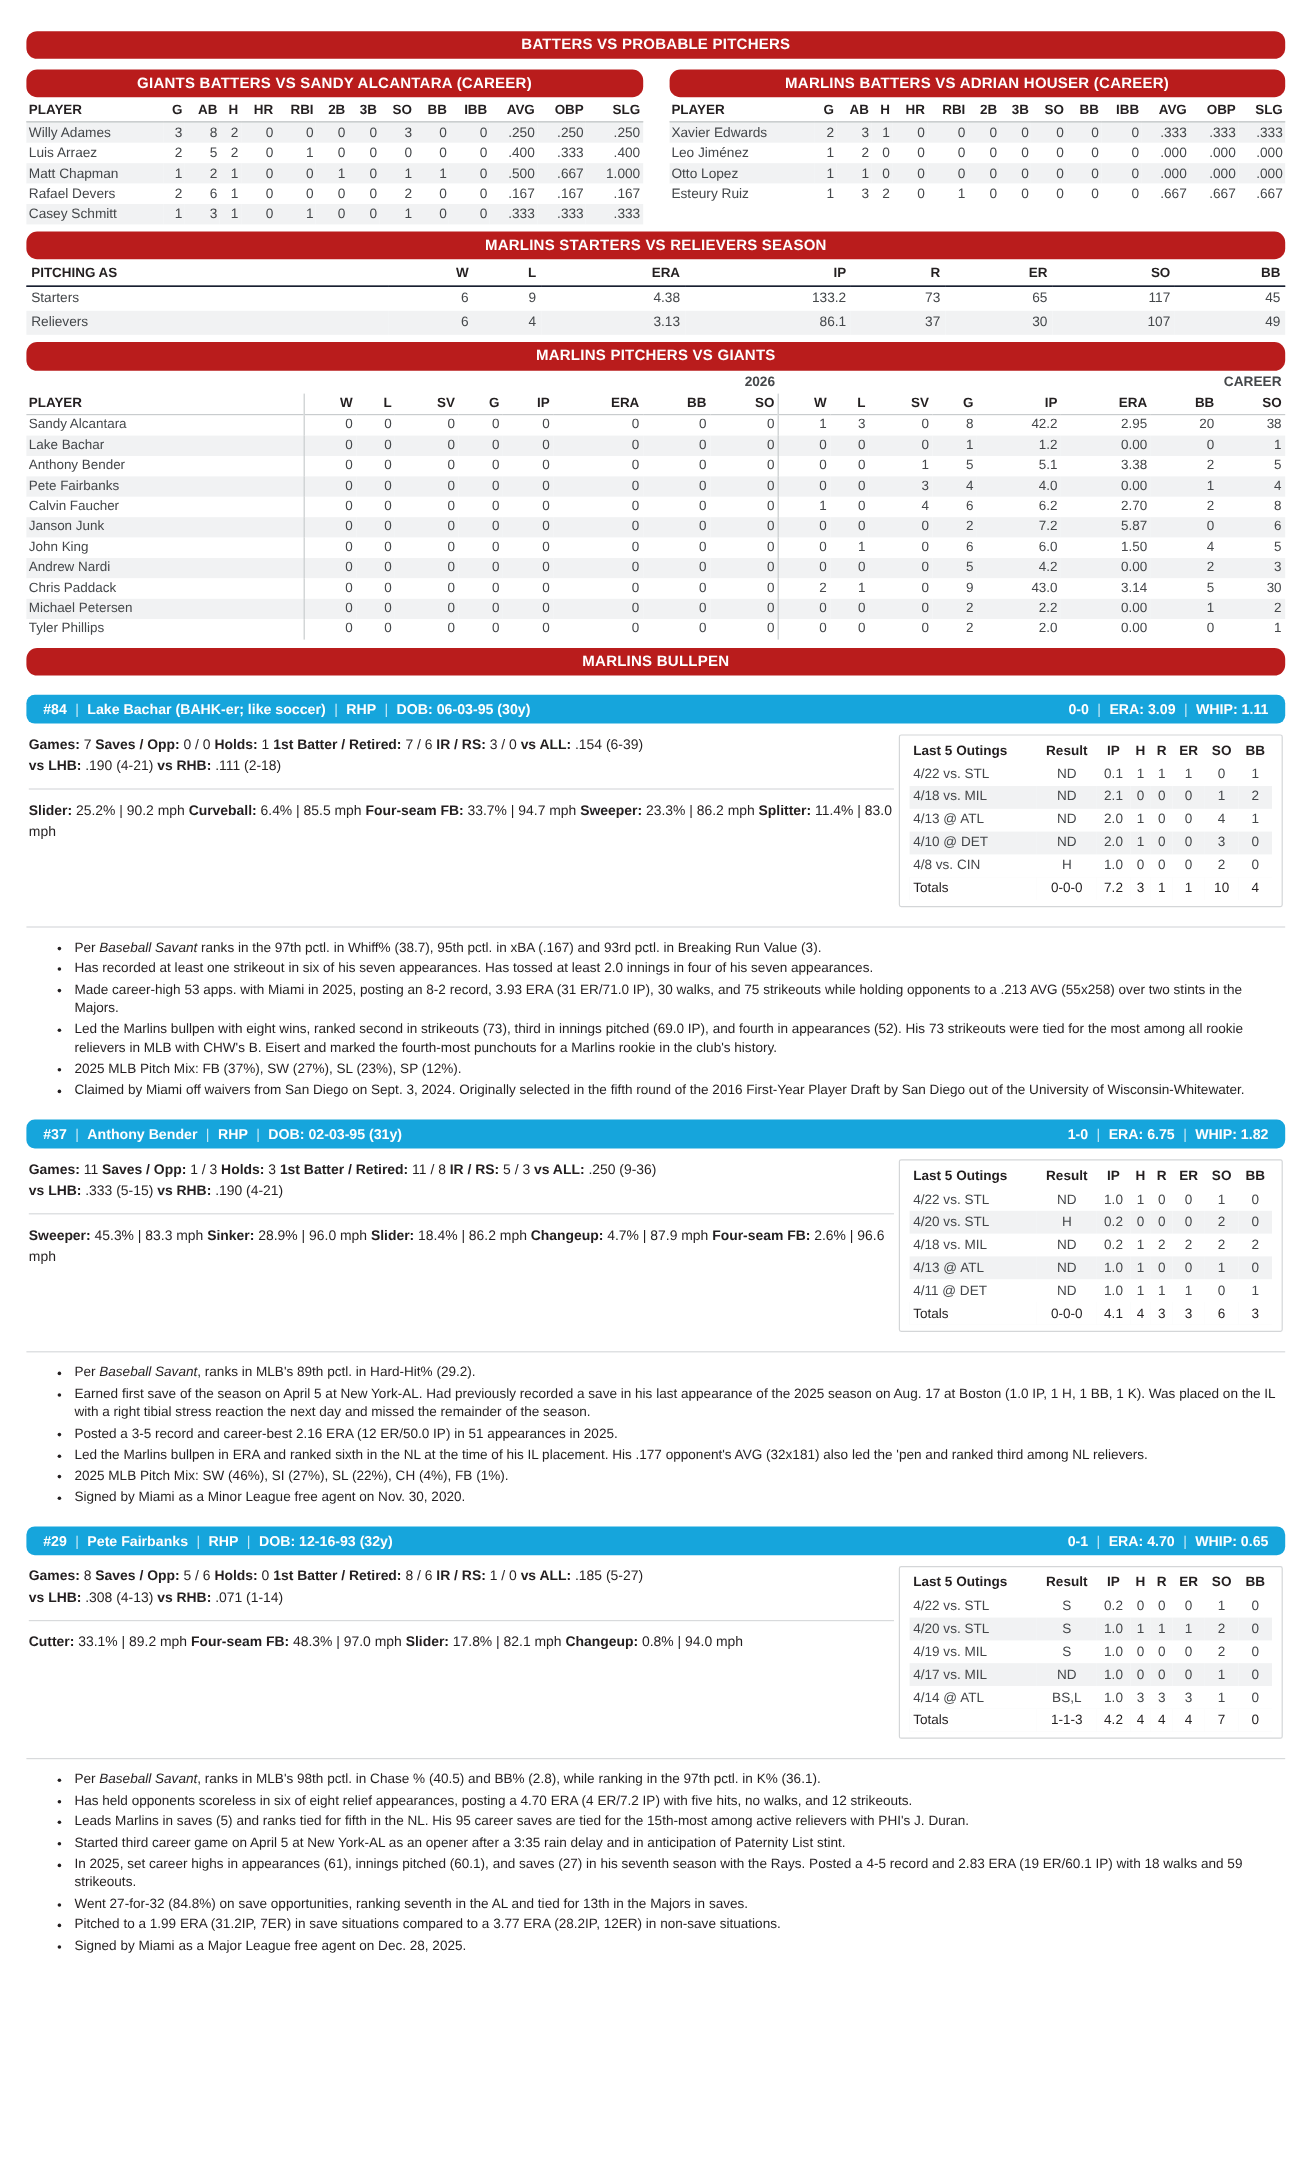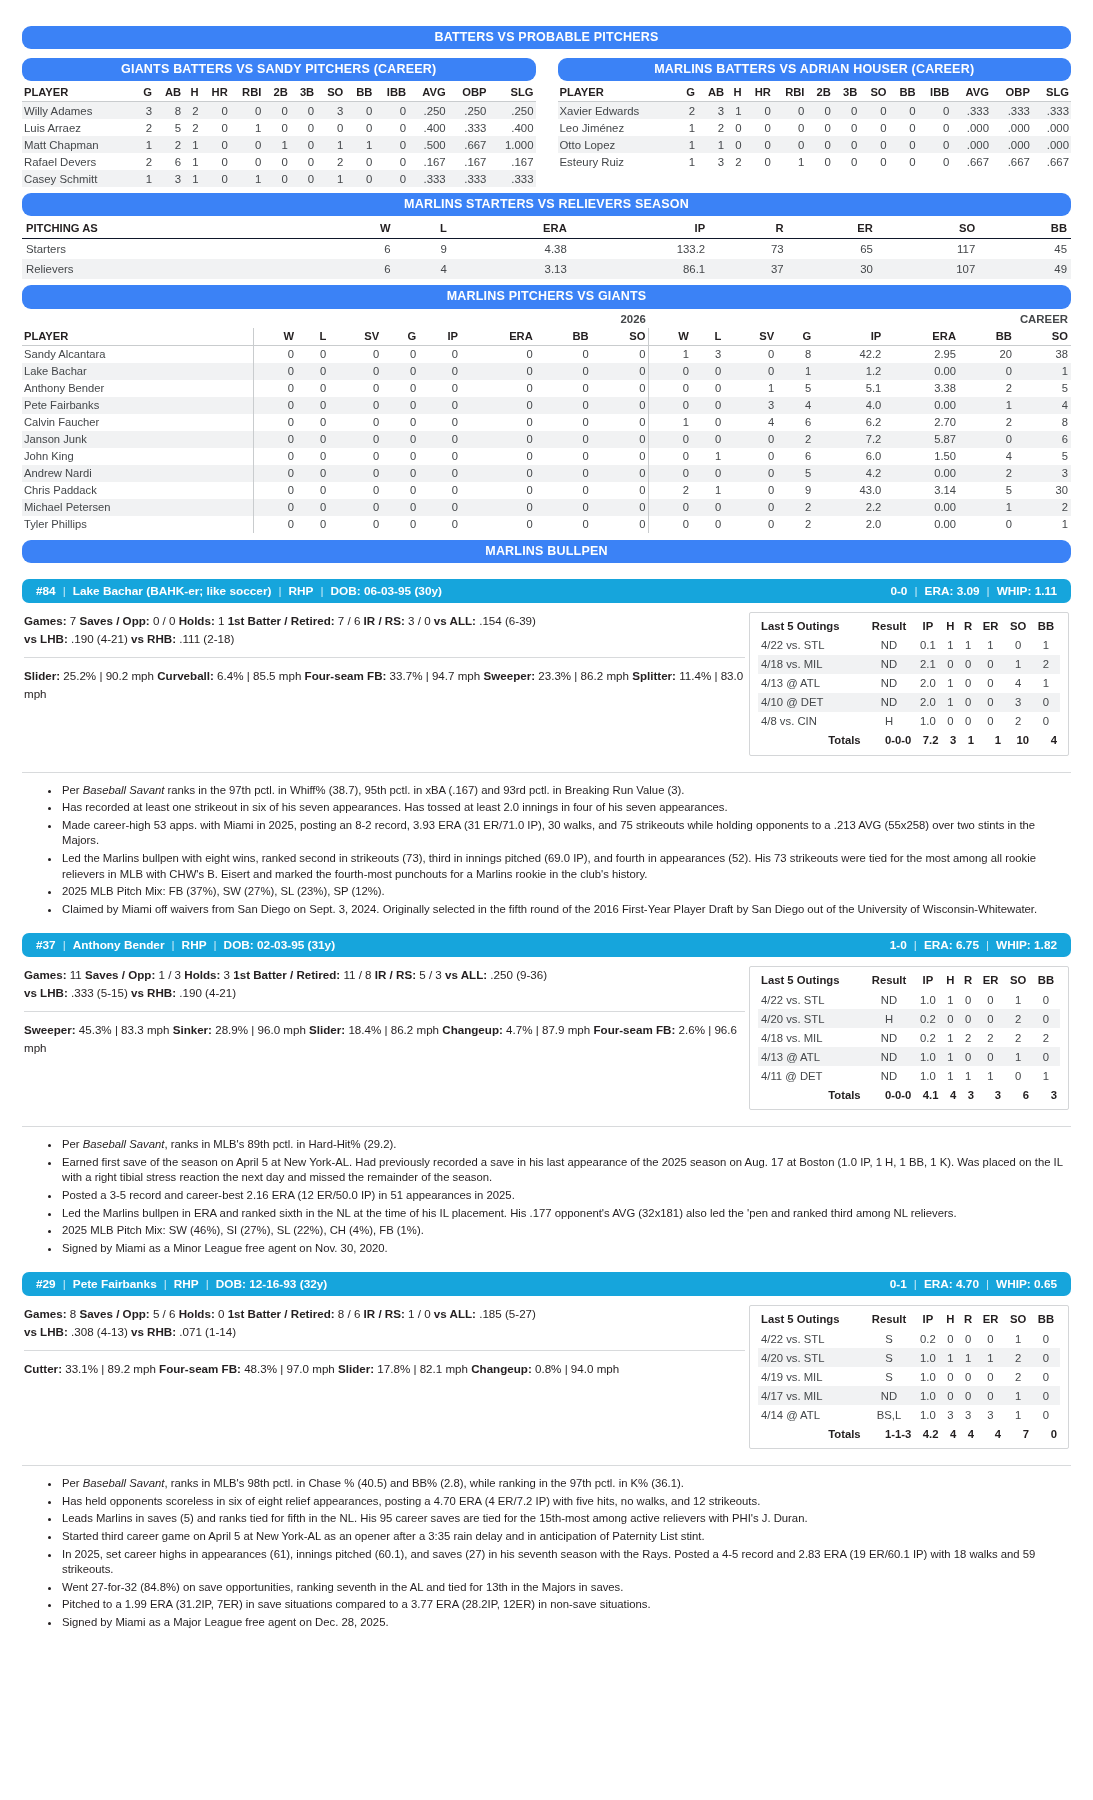--- a/index.html
+++ b/index.html
@@ -8,21 +8,21 @@
     width:1093px;
     background:#ffffff;
     font-family:"Liberation Sans", sans-serif;
     color:#231f20;
     -webkit-font-smoothing:antialiased;
   }
   .page { width:1093px; padding:26px 22px 30px 22px; }
 
   
   .banner {
-    background:#3b82f6;
+    background:#b91c1c;
     color:#ffffff;
     font-weight:bold;
     text-align:center;
     border-radius:9px;
     font-size:12.5px;
     letter-spacing:.2px;
     padding:5px 0 5px 0;
     line-height:1.05;
   }
   .banner.top { margin-bottom:9px; }
@@ -85,42 +85,42 @@
   .line b { font-weight:bold; }
   .hr-rule { border:0; border-top:1px solid #d8dadc; margin:9px 0 9px 0; }
 
   
   .outings { border:1px solid #d4d6d8; border-radius:2px; padding:3px 8px 5px 8px; }
   table.out { width:100%; border-collapse:collapse; font-size:11.3px; }
   table.out th { font-weight:bold; text-align:center; padding:4px 3px; white-space:nowrap; }
   table.out th.lead, table.out td.lead { text-align:left; }
   table.out td { text-align:center; padding:3.5px 3px; color:#44474a; white-space:nowrap; }
   table.out tbody tr:nth-child(even) { background:#f1f2f3; }
-  table.out tr.totals td { font-weight:bold; color:#231f20; background:#ffffff !important;text-align:right; }
+  table.out tr.totals td { font-weight:normal; color:#231f20; background:#ffffff !important; }
 
   
   .notes-sep { border:0; border-top:1px solid #d8dadc; margin:16px 0 10px 0; }
   ul.notes { margin:0 0 0 38px; padding:0; }
   ul.notes li {
     font-size:11.3px; line-height:1.38; margin-bottom:2px; color:#231f20;
     padding-left:2px;
   }
   ul.notes li::marker { font-size:9px; }
   em { font-style:italic; }
 </style>
 </head>
 <body>
 
 <div class="page">
 
   <div class="banner top">BATTERS VS PROBABLE PITCHERS</div>
 
   <div class="two-col">
     <div class="col">
-      <div class="banner sec">GIANTS BATTERS VS SANDY PITCHERS (CAREER)</div>
+      <div class="banner sec">GIANTS BATTERS VS SANDY ALCANTARA (CAREER)</div>
       <div class="tbl-wrap">
         <table class="stat">
           <thead>
               <tr id="bat-head-l">
                 <th class="lead">PLAYER</th>
                 <th>G</th>
                 <th>AB</th>
                 <th>H</th>
                 <th>HR</th>
                 <th>RBI</th>

